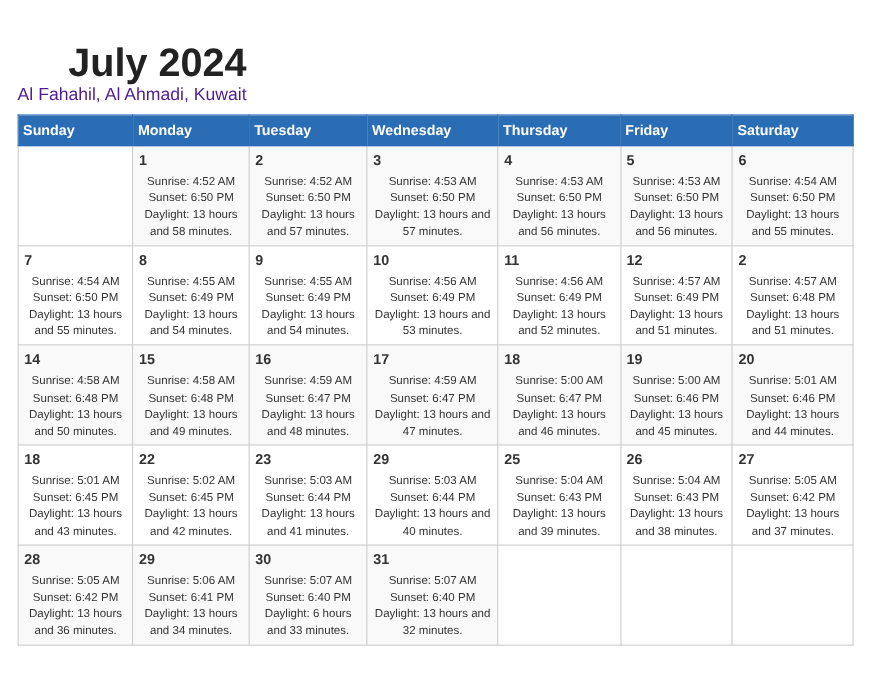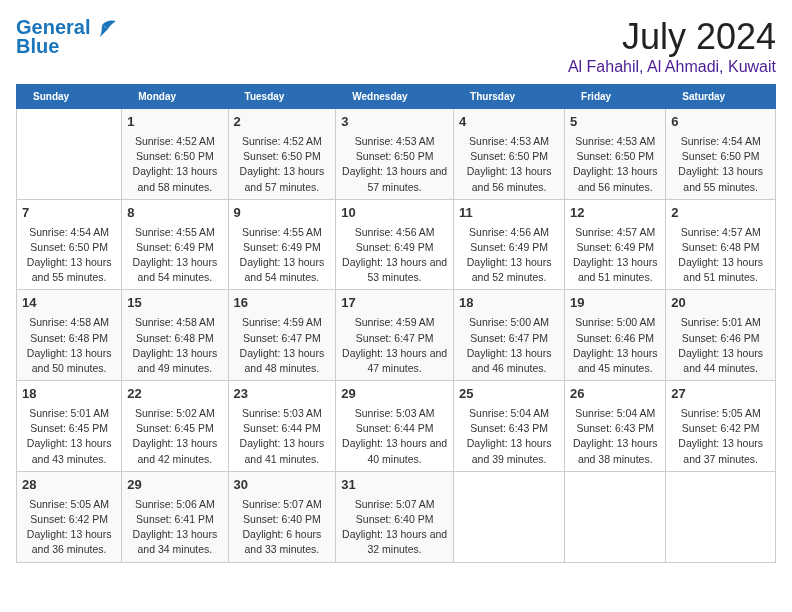--- a/index.html
+++ b/index.html
@@ -18,38 +18,39 @@
     }
     .logo {
       display: flex;
       flex-direction: column;
       align-items: flex-start;
     }
     .title-block { text-align: right; }
     .title-block h1 {
       font-size: 36px;
       color: #222;
-      font-weight: normal;
+      font-weight: bold;
+      margin-top: 20px;
     }
     .title-block h2 {
       font-size: 16px;
       color: #4c1d95;
       font-weight: normal;
     }
     table {
       width: 100%;
       border-collapse: collapse;
       font-size: 11px;
     }
     thead tr th {
       background: #2a6db5;
       color: #fff;
-      padding: 6px 16px;
+      padding: 6px 4px;
       text-align: left;
-      font-size: 10px;
+      font-size: 13px;
       border: 1px solid #2a6db5;
     }
     tbody tr td {
       border: 1px solid #ccc;
       vertical-align: top;
       padding: 4px 5px;
       min-height: 70px;
       color: #333;
       line-height: 1.45;
     }
@@ -61,30 +62,20 @@
       display: block;
       margin-bottom: 2px;
     }
     .cell-info { font-size: 10.5px; color: #333; text-align: center; }
     .empty-cell { background: #fff !important; }
   </style>
 </head>
 <body>
 
 <div class="header">
-  <div class="logo">
-    <div style="display:flex;align-items:center;gap:2px;">
-      <span style="font-size:20px;font-weight:bold;color:#1a75bb;">General</span>
-      <svg width="22" height="18" viewBox="0 0 22 18" style="margin-left:2px;">
-        <path d="M8 6 Q13 0 22 2 Q16 6 14 10 Q12 8 8 6Z" fill="#1a75bb"></path>
-        <path d="M14 10 Q10 14 6 18 Q8 13 8 6Z" fill="#1a75bb"></path>
-      </svg>
-    </div>
-    <span style="font-size:20px;font-weight:bold;color:#1a75bb;margin-top:-4px;">Blue</span>
-  </div>
   <div class="title-block">
     <h1>July 2024</h1>
     <h2>Al Fahahil, Al Ahmadi, Kuwait</h2>
   </div>
 </div>
 
 <table>
   <thead>
     <tr>
     <th>Sunday</th>

